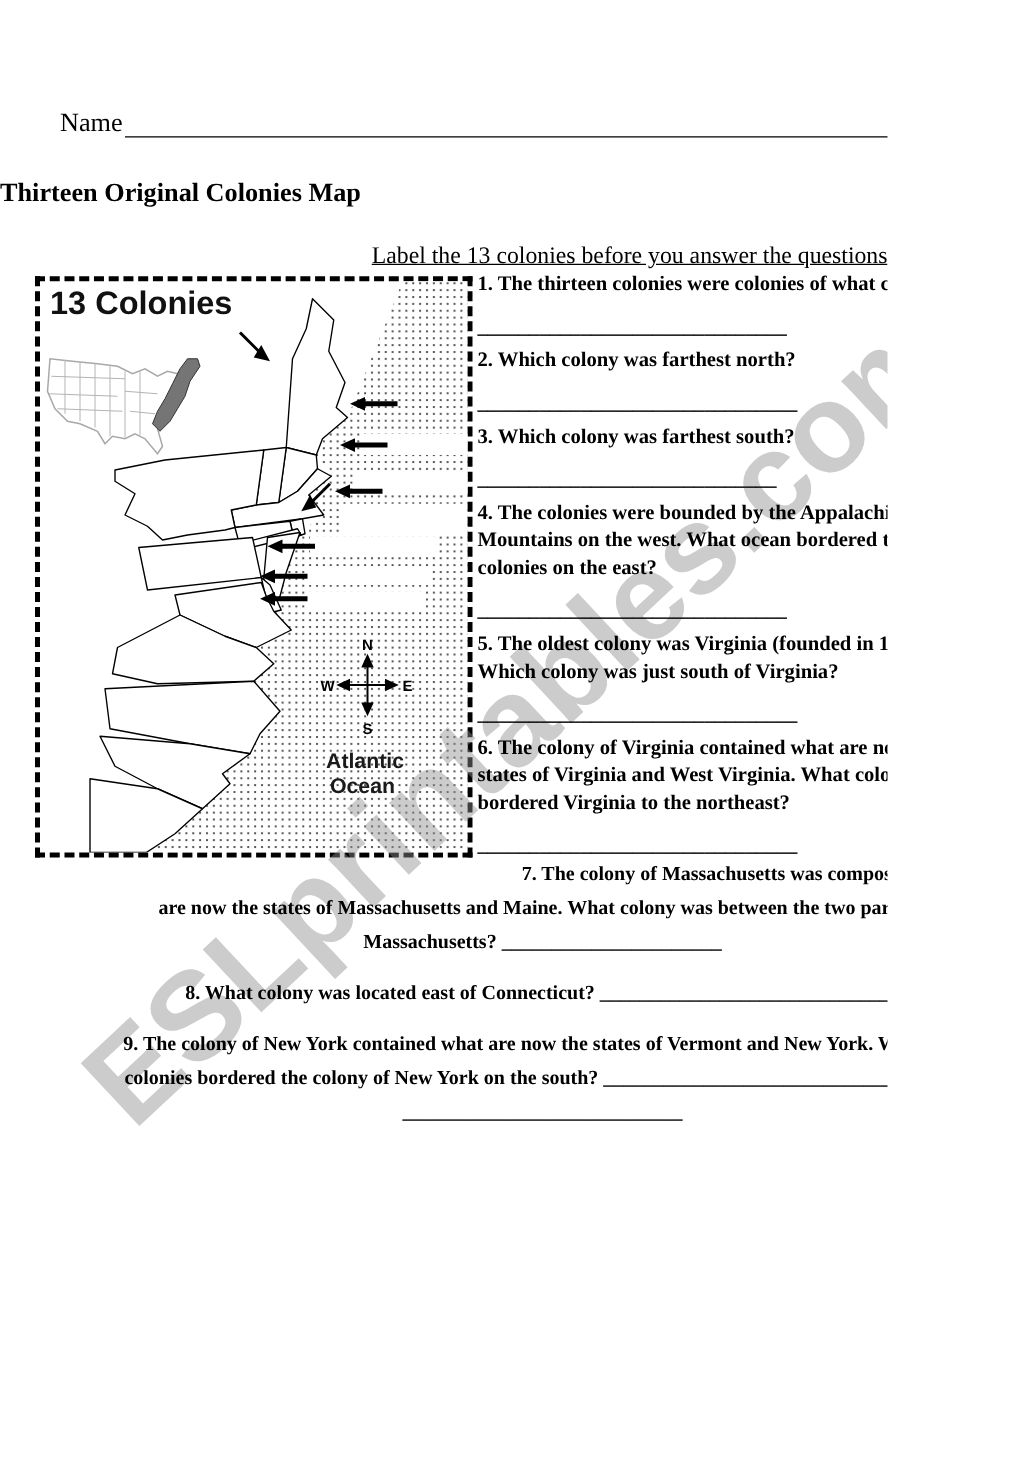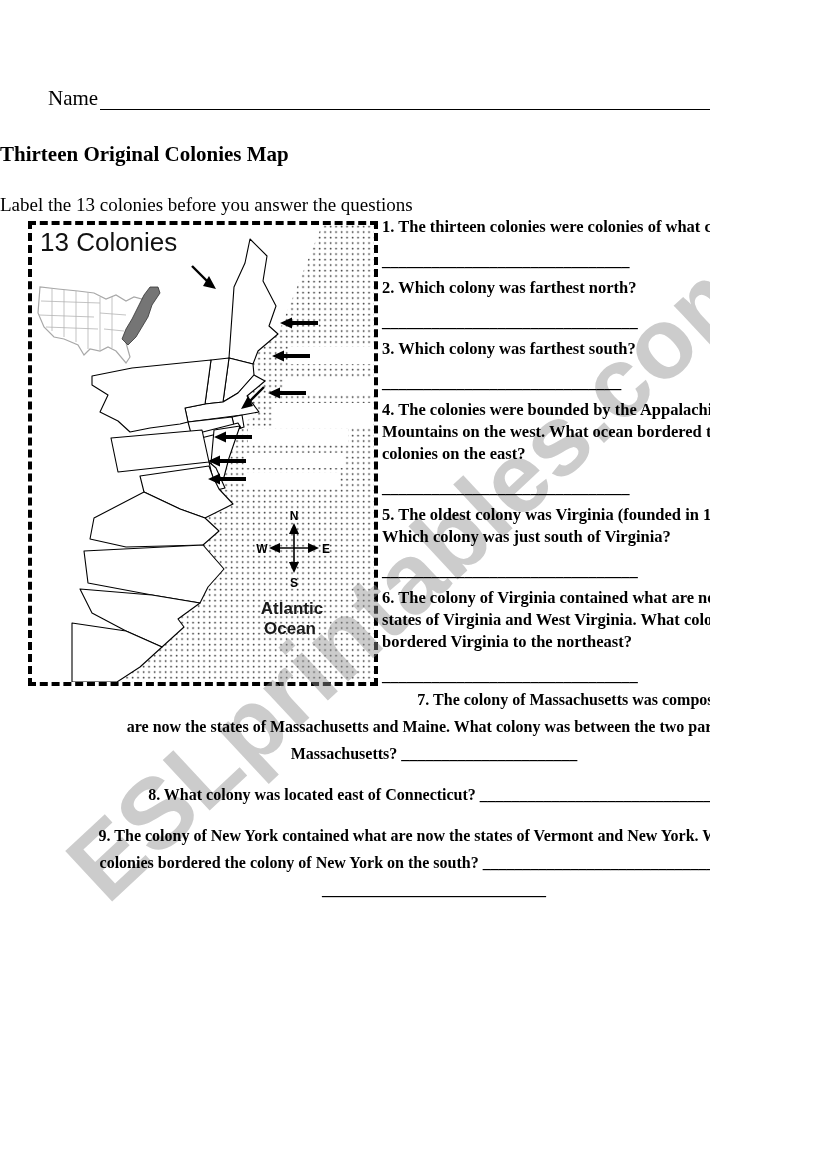--- a/index.html
+++ b/index.html
@@ -5,29 +5,29 @@
   html,body{margin:0;padding:0;background:#fff;}
   .page{position:relative;width:710px;height:1169px;background:#ffffff;overflow:hidden;
         font-family:"Liberation Serif",serif;color:#000;}
 
   
   .name-row{position:absolute;left:48px;top:86px;width:687px;display:flex;align-items:flex-end;z-index:3;}
   .name-label{font-size:21px;line-height:24px;}
   .name-line{flex:1;border-bottom:1.6px solid #000;height:22px;margin-left:2px;}
   .title{position:absolute;left:0;top:142px;width:100%;text-align:left;margin:0;
          font-size:21px;font-weight:bold;z-index:3;}
-  .subtitle{position:absolute;left:0;top:194px;width:100%;text-align:left;
-            font-size:19px;z-index:3;}
+  .subtitle{position:absolute;left:0;top:194px;width:100%;text-align:right;
+            font-size:19px;text-decoration:underline;z-index:3;}
 
   
   .map-box{position:absolute;left:28px;top:221px;width:350px;height:465px;
            border:4px dashed #000;box-sizing:border-box;background:#fff;z-index:1;}
   .map-box svg{position:absolute;left:0;top:0;}
   .map-heading{position:absolute;left:8px;top:2px;font-family:"Liberation Sans",sans-serif;
-               font-weight:normal;font-size:26px;color:#111;}
+               font-weight:bold;font-size:26px;color:#111;}
 
   
   .watermark{position:absolute;left:415px;top:572px;transform:translate(-50%,-50%) rotate(-43deg);
              transform-origin:center;font-family:"Liberation Sans",sans-serif;font-weight:bold;
              font-size:100px;color:#8f8f8f;opacity:0.45;white-space:nowrap;z-index:2;pointer-events:none;}
 
   
   .q-col{position:absolute;left:382px;top:216px;width:446px;z-index:3;
          font-size:16.5px;font-weight:bold;line-height:22px;}
   .qtext{white-space:pre-wrap;margin:0;}

